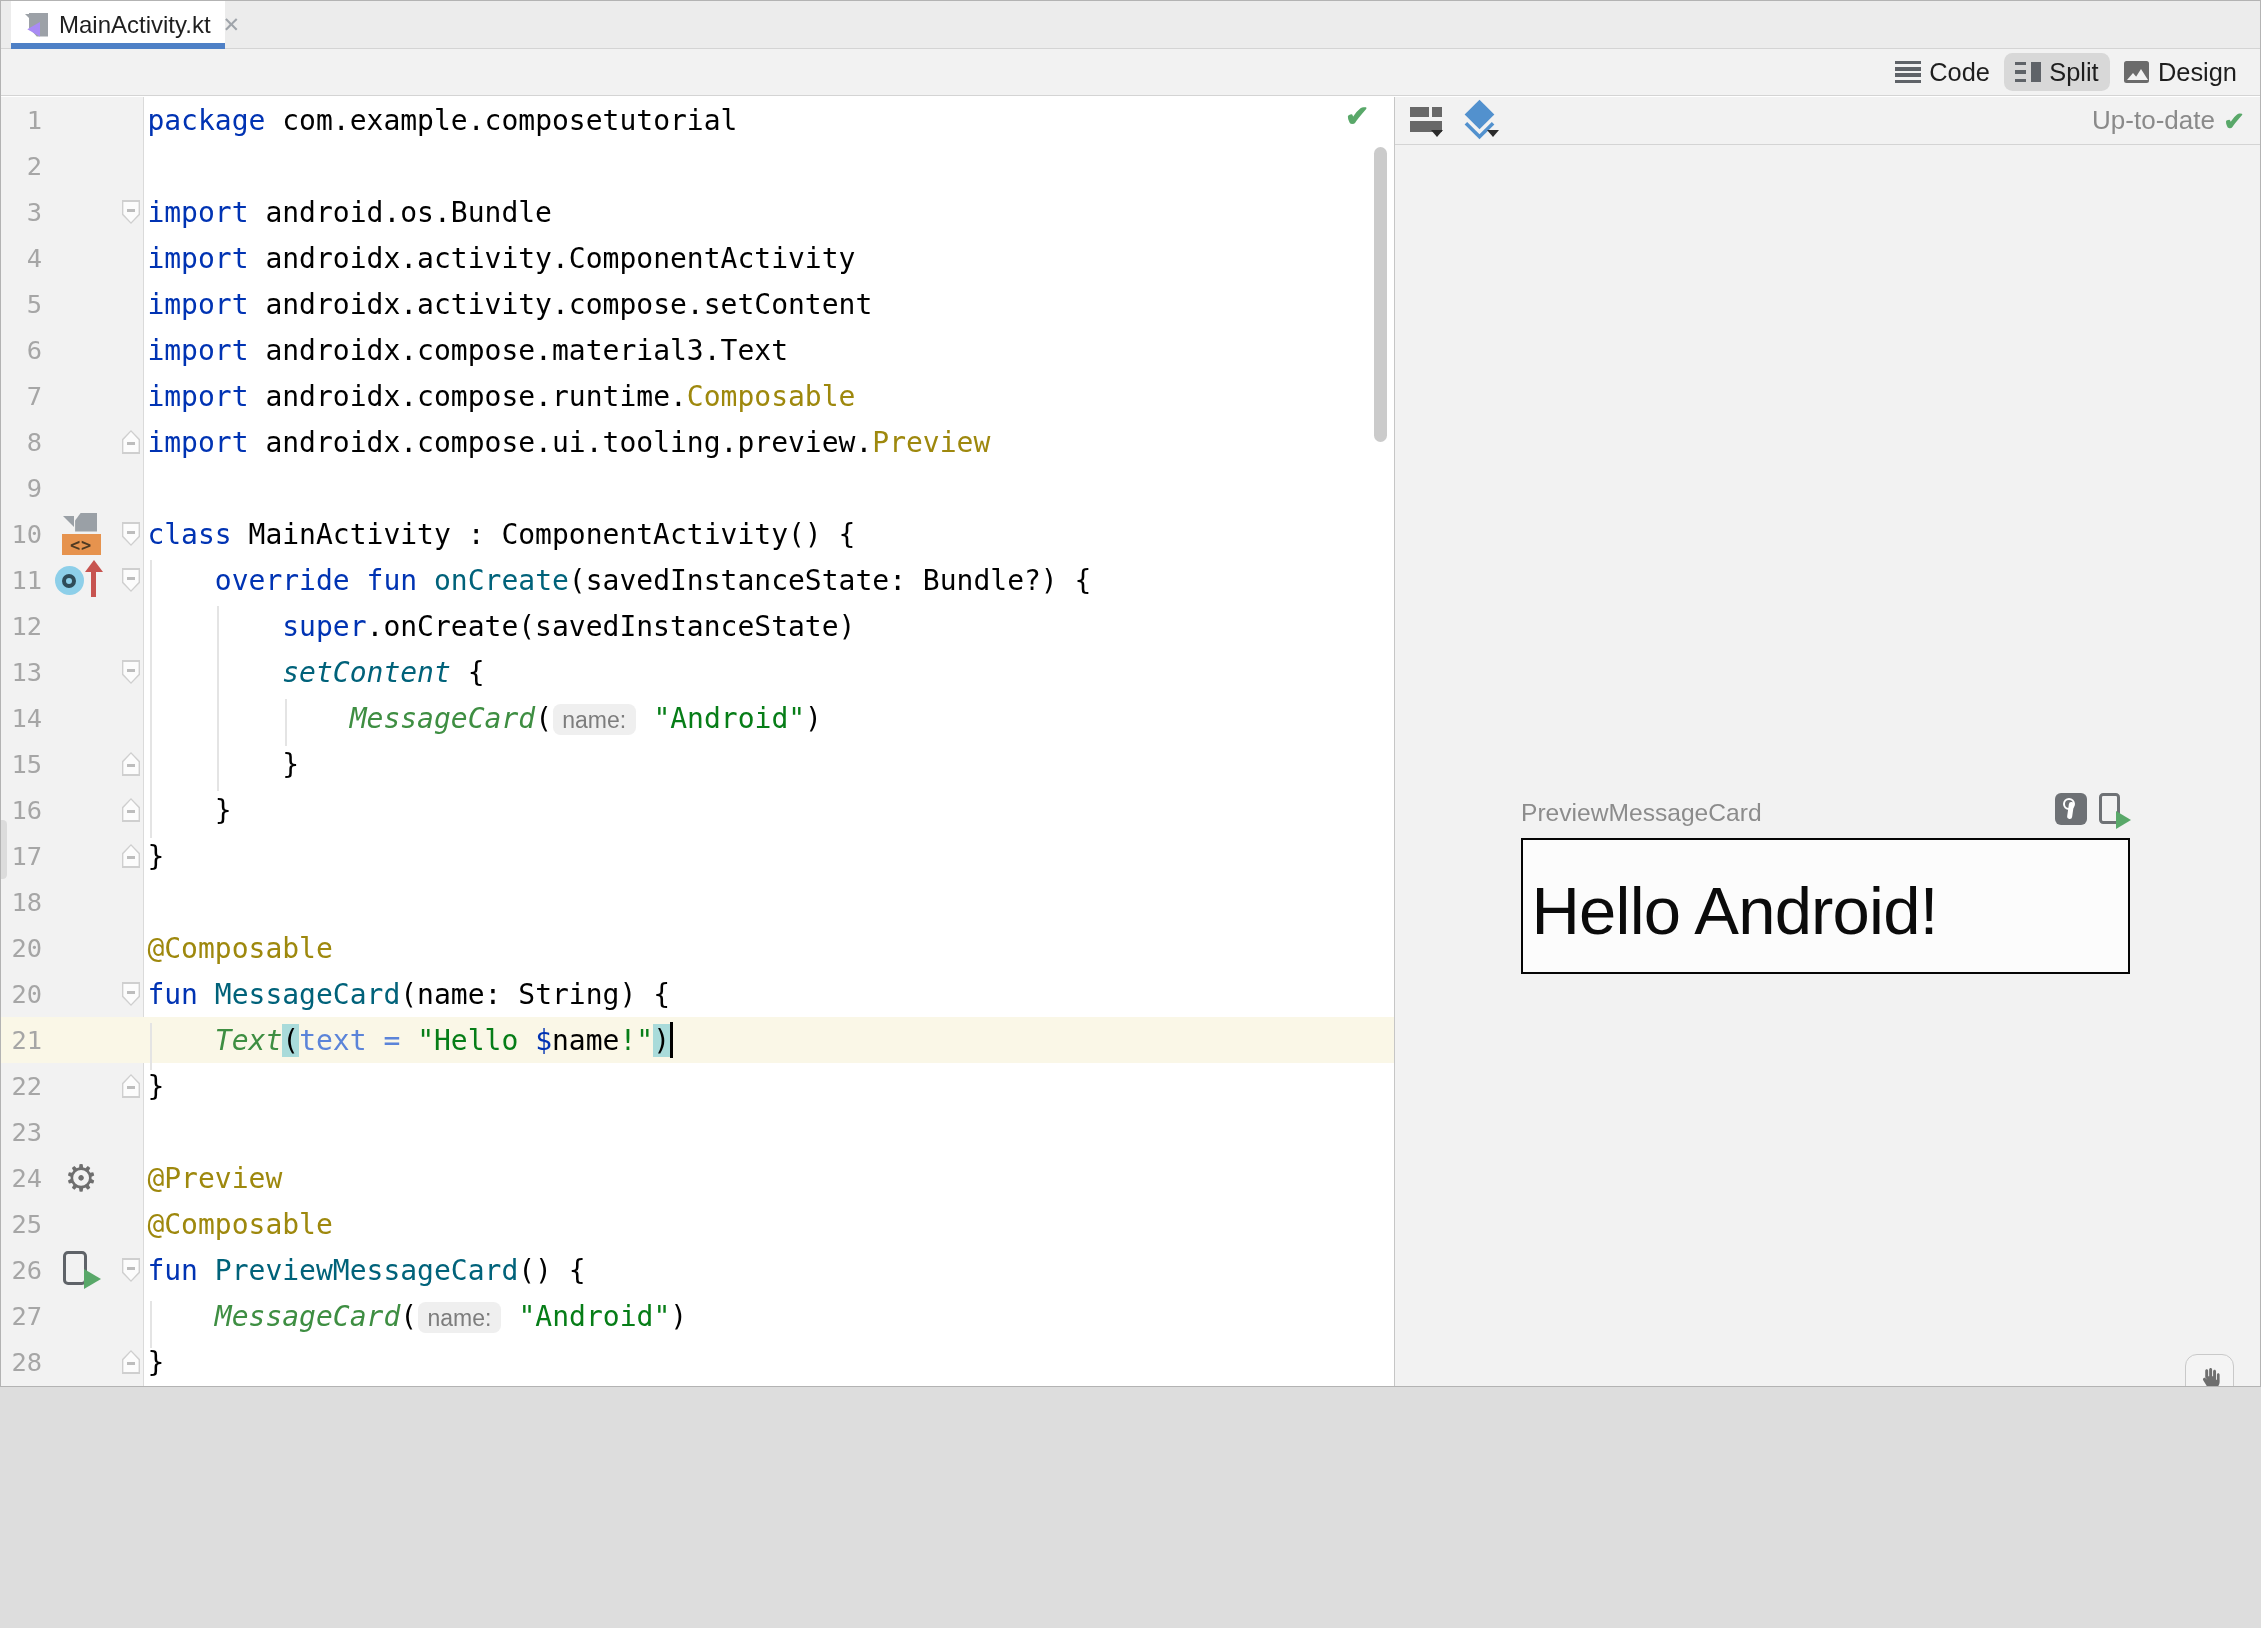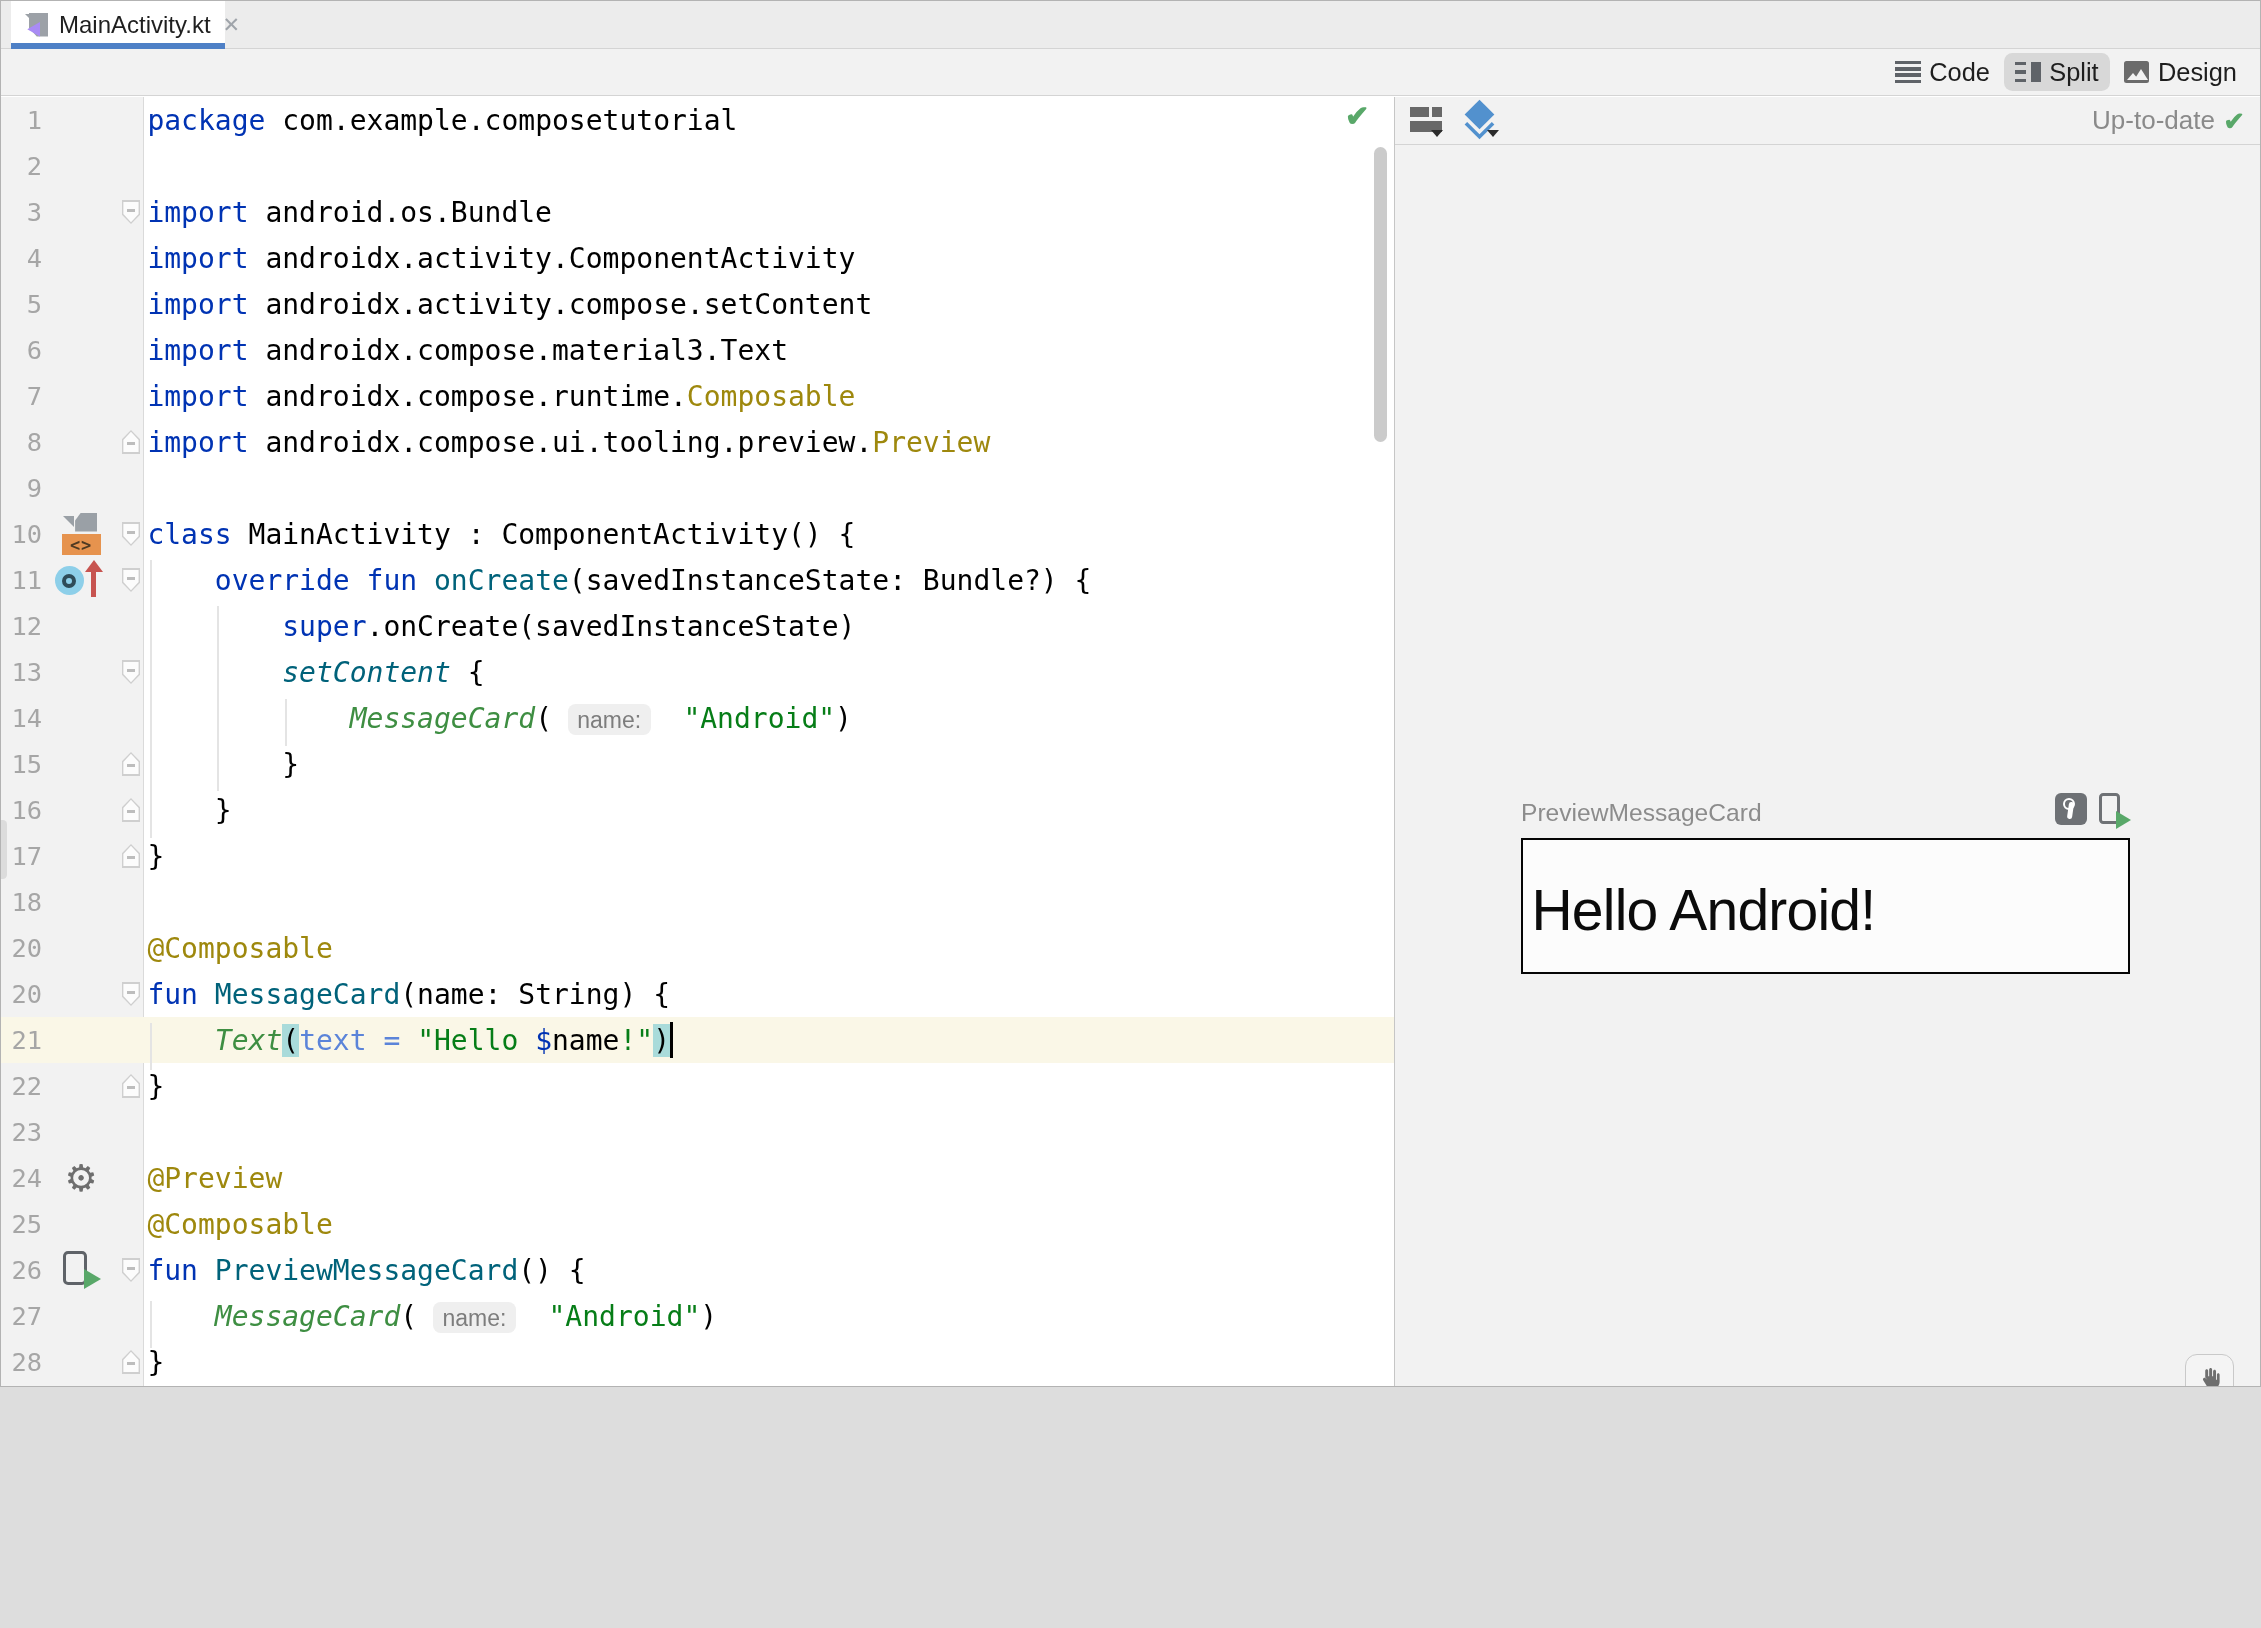--- a/index.html
+++ b/index.html
@@ -39,21 +39,21 @@
   .line{display:flex;height:46px;align-items:center;}
   .line.hl{background:#FAF7E7;}
   .ln{width:41px;flex:none;text-align:right;font:25.4px "DejaVu Sans Mono",monospace;color:#A6A6A6;}
   .gic{width:78px;flex:none;display:flex;align-items:center;justify-content:center;}
   .fold{width:24px;flex:none;position:relative;height:100%;}
   .codecell{flex:1;font:28px "DejaVu Sans Mono",monospace;white-space:pre;color:#000;padding-left:3.4px;}
   .t-kw{color:#0033B3;} .t-ann{color:#9E880D;} .t-str{color:#067D17;}
   .t-decl{color:#00627A;} .t-cti{color:#00627A;font-style:italic;} .t-cgi{color:#3E8E42;font-style:italic;}
   .t-narg{color:#5B84D9;} .t-dollar{color:#0033B3;} .t-pl{color:#000;}
   .t-phl{background:#A9DBDA;}
-  .t-hint{font:23px "Liberation Sans",sans-serif;color:#7D7D7D;background:#EFEFEF;border-radius:7.6px;padding:2.5px 9.3px;margin:0 16px;}
+  .t-hint{font:23px "Liberation Sans",sans-serif;color:#7D7D7D;background:#EFEFEF;border-radius:7.6px;padding:2.5px 9.3px;margin:0 1px;}
   .caret{display:inline-block;width:2.5px;height:36px;background:#000;vertical-align:-7.6px;}
   .fm{position:absolute;left:1.7px;top:11px;width:18.6px;height:24px;}
   .fm .o,.fm .i{position:absolute;}
   .fm .o{inset:0;background:#CFCFCF;} .fm .i{inset:1.7px;background:#FCFCFC;}
   .fm.down .o,.fm.down .i{clip-path:polygon(0 0,100% 0,100% 60%,50% 100%,0 60%);}
   .fm.up .o,.fm.up .i{clip-path:polygon(50% 0,100% 40%,100% 100%,0 100%,0 40%);}
   .fm .m{position:absolute;left:5.1px;right:5.1px;height:2.5px;background:#BDBDBD;z-index:1;}
   .fm.down .m{top:9.3px;} .fm.up .m{top:12px;}
   .ig{position:absolute;width:1.7px;background:#E4E4E4;z-index:3;}
   .vthumb{position:absolute;left:1373px;top:50px;width:12.7px;height:295px;background:#CBCBCB;border-radius:6.8px;z-index:4;}
@@ -95,21 +95,21 @@
   .pm-label{position:absolute;left:126px;top:654px;font-size:24.6px;color:#8C8C8C;}
   .pm-actions{position:absolute;top:648px;left:634px;width:102px;display:flex;justify-content:flex-end;gap:10.2px;}
   .ic-touch{width:32px;height:32px;border-radius:6px;background:#6E7175;position:relative;}
   .ic-touch .ring{position:absolute;left:8.5px;top:5.1px;width:12px;height:12px;border:2.5px solid #FFF;border-radius:50%;box-sizing:border-box;}
   .ic-touch .finger{position:absolute;left:12.7px;top:8.5px;width:5.1px;height:17px;background:#FFF;border-radius:2.5px;transform:rotate(8deg);}
   .ic-rundev{width:34px;height:36px;position:relative;}
   .ic-rundev .phone{position:absolute;left:1.7px;top:0;width:21px;height:30.5px;border:3.4px solid #6E7175;border-radius:4.2px;box-sizing:border-box;}
   .ic-rundev .play{position:absolute;right:0;bottom:0;width:0;height:0;border-top:9.3px solid transparent;border-bottom:9.3px solid transparent;border-left:15.3px solid #59A869;}
   .hello-box{position:absolute;left:126px;top:693px;width:609px;height:136px;border:2.5px solid #050505;background:#FCFCFC;
      box-sizing:border-box;display:flex;align-items:center;padding-left:8.5px;overflow:hidden;}
-  .hello-text{font-size:57px;color:#0B0B0B;letter-spacing:-0.8px;white-space:nowrap;filter:blur(0.4px);margin-top:8px;}
+  .hello-text{font-size:67px;color:#0B0B0B;letter-spacing:-0.8px;white-space:nowrap;filter:blur(0.4px);margin-top:8px;}
 
   
   .ctl{position:absolute;width:49px;border:1.7px solid #C9C9C9;border-radius:12px;background:#F4F4F4;box-sizing:border-box;}
   .ctl-hand{left:790px;top:1209px;height:49px;display:flex;align-items:center;justify-content:center;}
   .ctl-zoom{left:790px;top:1268px;height:180px;display:flex;flex-direction:column;align-items:center;justify-content:space-around;padding:5.1px 0;}
   .zglyph{font-size:36px;color:#6E6E6E;line-height:1;font-weight:bold;}
   .zratio{font-size:21px;font-weight:bold;color:#6E6E6E;letter-spacing:0.8px;}
 
   .stripe{position:absolute;left:0;top:819px;width:6px;height:59px;background:#DCDCDC;border-radius:0 4.2px 4.2px 0;}
 </style>

